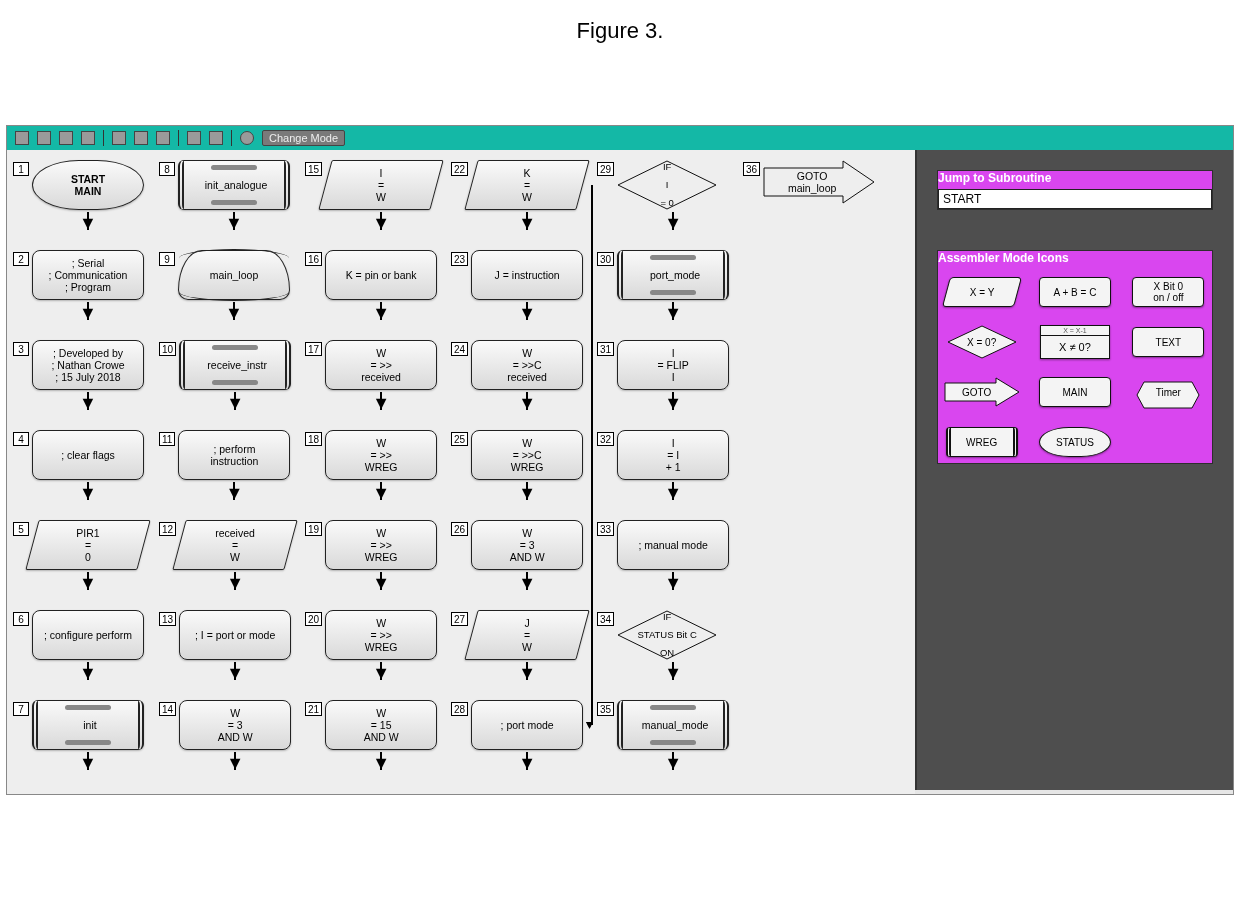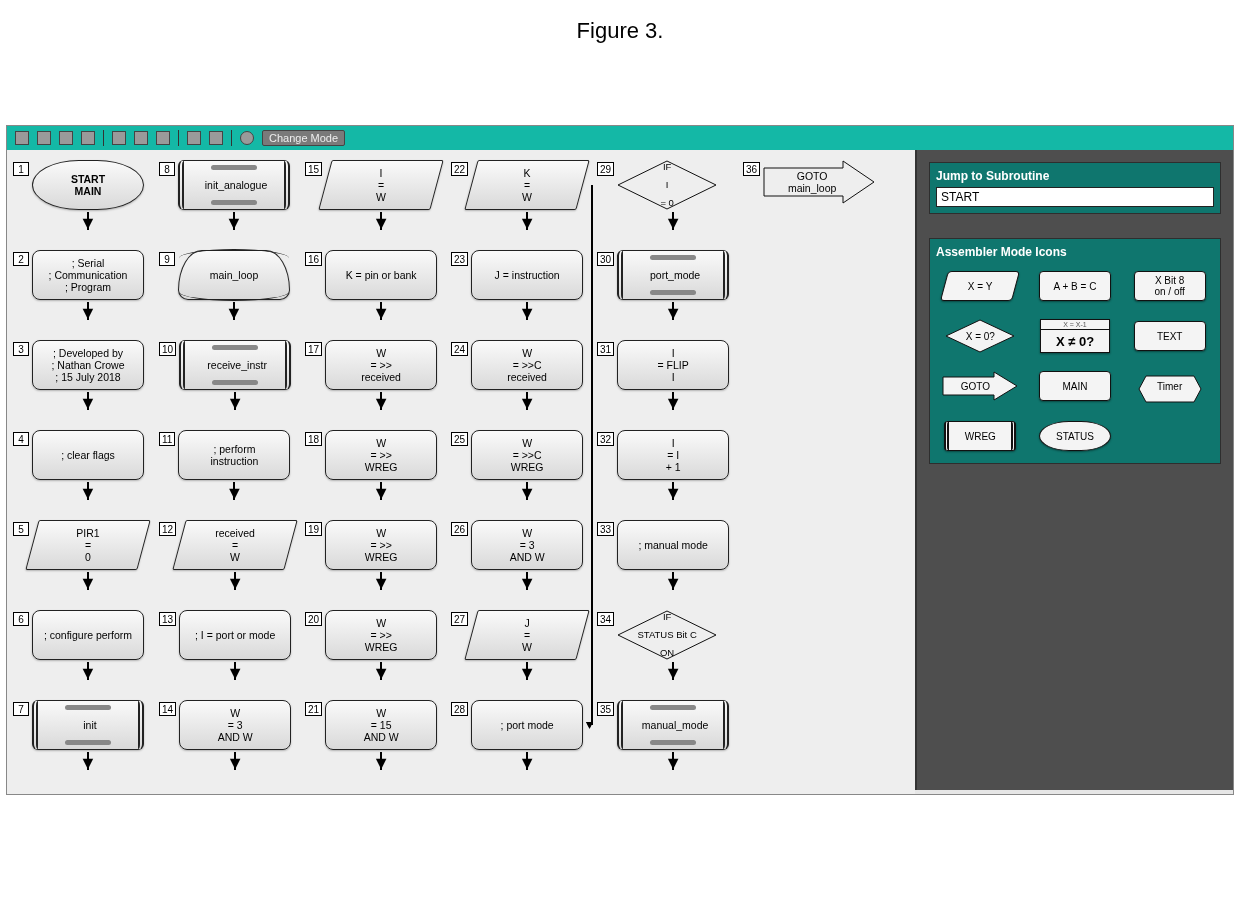--- a/index.html
+++ b/index.html
@@ -219,23 +219,22 @@
     width: 318px;
     background: #4e4e4e;
     color: #eee;
     border-left: 2px solid #333;
     display: flex;
     flex-direction: column;
     min-height: 640px;
   }
   .panel-section {
     border: 1px solid #2e2e2e;
-    margin: 12px;
-    padding: 6px;
-    background: #0f766e;
+    margin: 20px;
+    background: #d946ef;
   }
   .panel-section legend, .panel-section .sect-title {
     font-size: 12px;
     color: #fff;
     margin-bottom: 4px;
     font-weight: bold;
   }
   .jump-input {
     width: 100%;
     font-size: 12px;
@@ -295,21 +294,21 @@
   .pal-timer svg { position:absolute; inset:0; }
   .pal-timer .t { position:absolute; inset:0; display:flex;align-items:center;justify-content:center; }
   .pal-window {
     width: 70px; height: 34px;
     border:1px solid #111; background:#f4f4f4;
     box-shadow: 0 1px 2px rgba(0,0,0,0.4);
     display:flex; flex-direction:column; font-size:7px; line-height:7px;
     text-align:center;
   }
   .pal-window .hdr { border-bottom:1px solid #111; padding:1px 0; font-size:7px; color:#555; }
-  .pal-window .body { flex:1; display:flex; align-items:center; justify-content:center; font-size:13px;font-weight:bold; }
+  .pal-window .body { flex:1; display:flex; align-items:center; justify-content:center; font-size:11px; }
   .properties-box {
     flex: 1;
     margin: 4px;
     border: 1px solid #2e2e2e;
     background: #555;
     padding: 6px;
   }
 </style>
 </head>
 <body>
@@ -696,21 +695,21 @@
       <div class="panel-section">
         <div class="sect-title">Assembler Mode Icons</div>
         <div class="palette" id="palette">
             <div class="pal-item">
               <div class="pal-box pal-parallelogram"><span>X = Y</span></div>
             </div>
             <div class="pal-item">
               <div class="pal-box">A + B = C</div>
             </div>
             <div class="pal-item">
-              <div class="pal-box">X Bit 8
+              <div class="pal-box">X Bit 0
 on / off</div>
             </div>
             <div class="pal-item">
               <div class="pal-diamond">
                 <svg viewBox="0 0 70 34" preserveAspectRatio="none">
                   <polygon points="35,1 69,17 35,33 1,17" fill="#f4f4f4" stroke="#111"></polygon>
                 </svg>
                 <span class="t">X = 0?</span>
               </div>
             </div>

